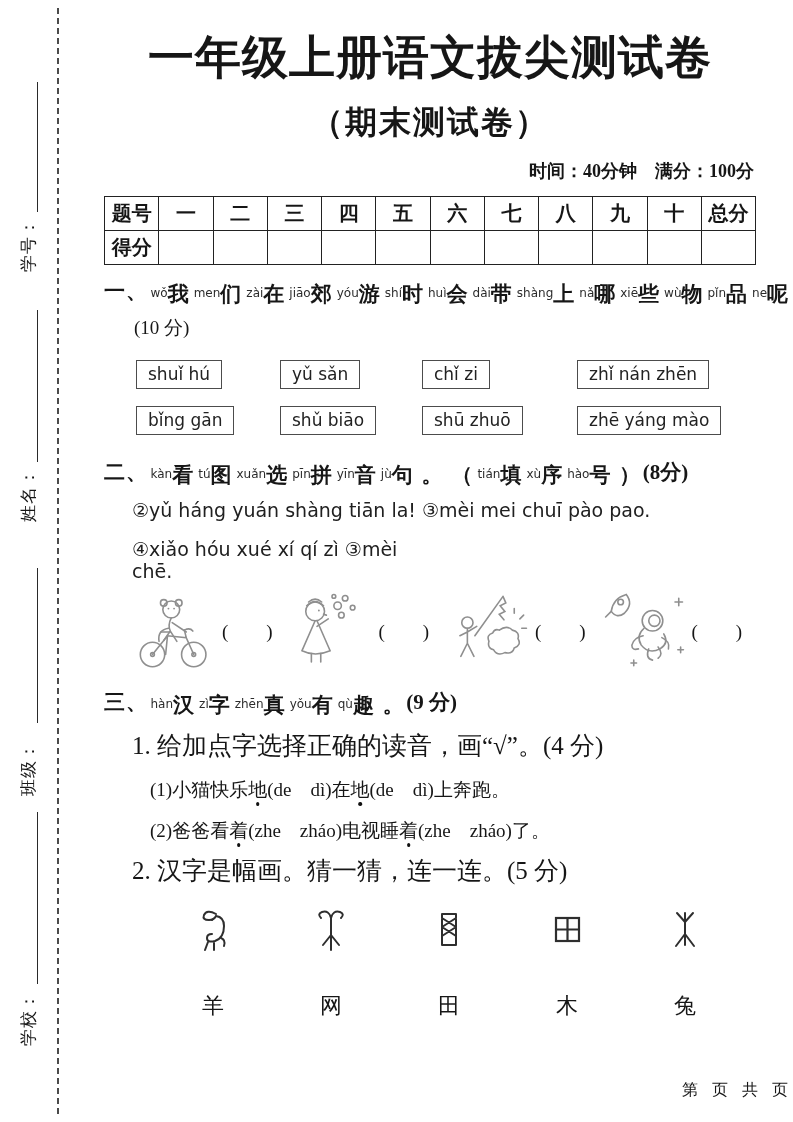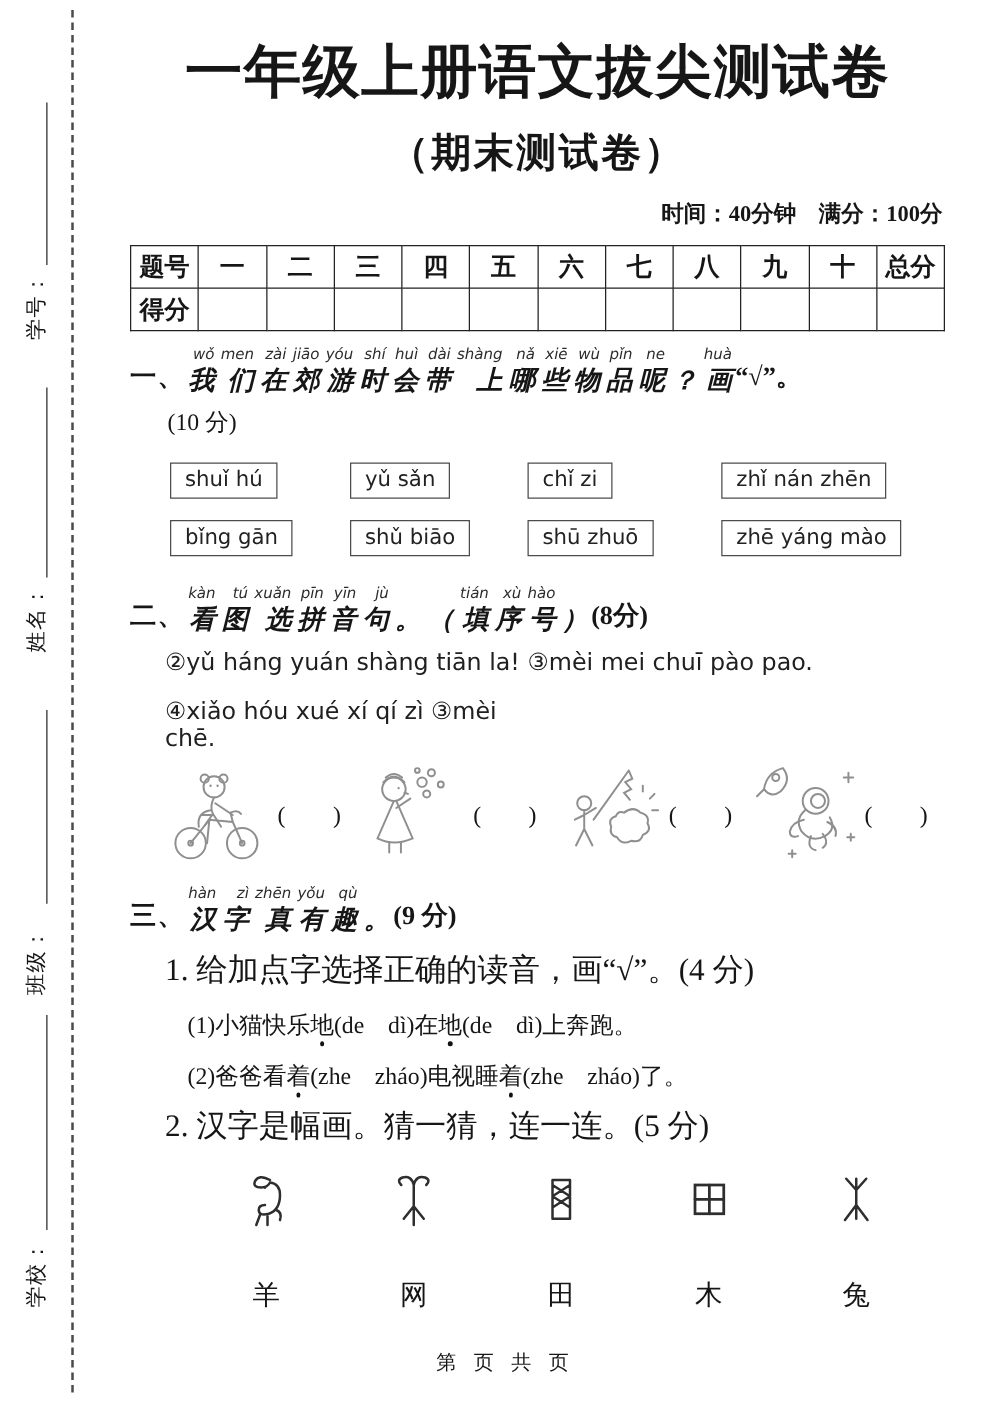--- a/index.html
+++ b/index.html
@@ -30,21 +30,21 @@
 
   table.score-table { width:100%; border-collapse:collapse; margin-top:13px; table-layout:fixed; }
   table.score-table td {
     border:1.7px solid #222; height:34px; text-align:center;
     font-size:20px; font-weight:700; overflow:hidden;
   }
 
   .q-head { display:flex; align-items:flex-end; margin-top:12px; font-weight:700; }
   .q-num  { font-size:21px; padding-bottom:3px; letter-spacing:1px; white-space:nowrap; }
   .ruby-row { display:inline-flex; align-items:flex-end; }
-  .rw { display:inline-flex; flex-direction:column; align-items:flex-end; margin:0 2.5px;font-style:italic; }
+  .rw { display:inline-flex; flex-direction:row; align-items:center; margin:0 2.5px; }
   .py { font-size:12px; font-weight:400; color:#2b2b2b; line-height:1.15;
         font-family:"DejaVu Sans", sans-serif; white-space:pre; }
   .ch { font-size:21px; line-height:1.3; }
   .q-tail { font-size:21px; padding-bottom:3px; white-space:nowrap; }
 
   .score-line { font-size:19px; margin:7px 0 0 30px; }
 
   .box-row { position:relative; height:46px; }
   .box-row.first { margin-top:13px; }
   .pbox {
@@ -72,21 +72,21 @@
   }
 
   .picto-row, .char-row {
     display:grid; grid-template-columns:repeat(5, 1fr); justify-items:center;
     margin-left:50px; margin-right:12px;
   }
   .picto-row { margin-top:20px; }
   svg.picto { width:42px; height:46px; }
   .char-row { margin-top:38px; font-size:22px; }
 
-  .footer { position:absolute; left:0; right:0; top:1080px; text-align:center;
+  .footer { position:absolute; left:0; right:0; top:1080px; text-align:right;
             font-size:16px; letter-spacing:5px;padding-left:16px; }
 </style>
 </head>
 <body>
 
 <div class="page">
 
   <div class="seal-line"></div>
   <div class="blank-line bl1"></div>
   <div class="blank-line bl2"></div>

